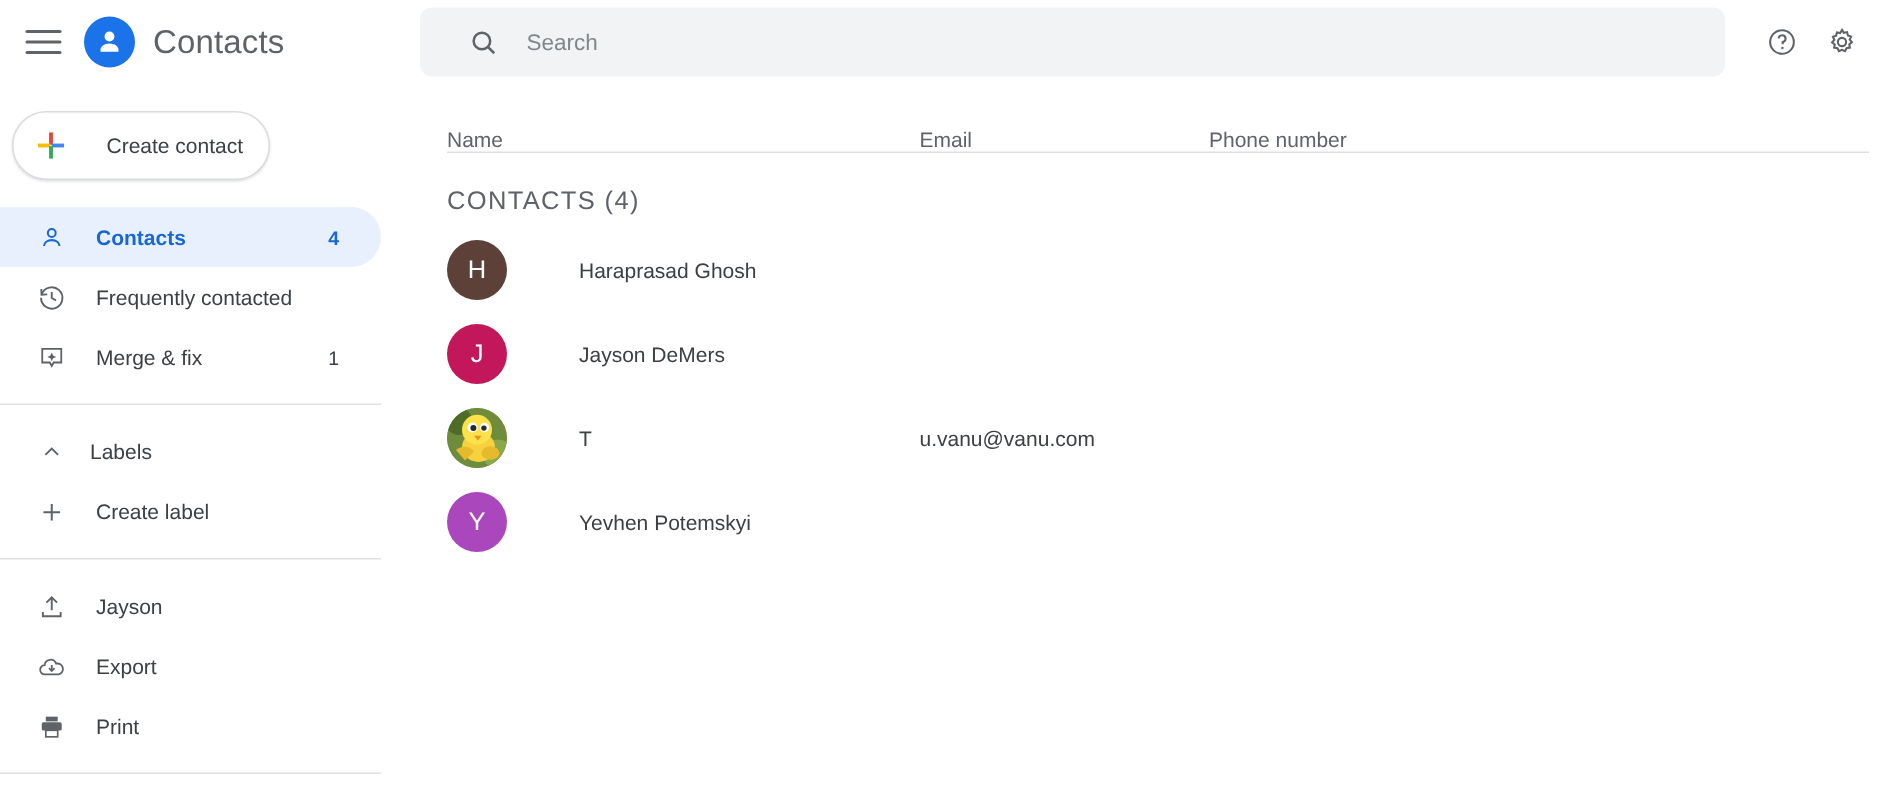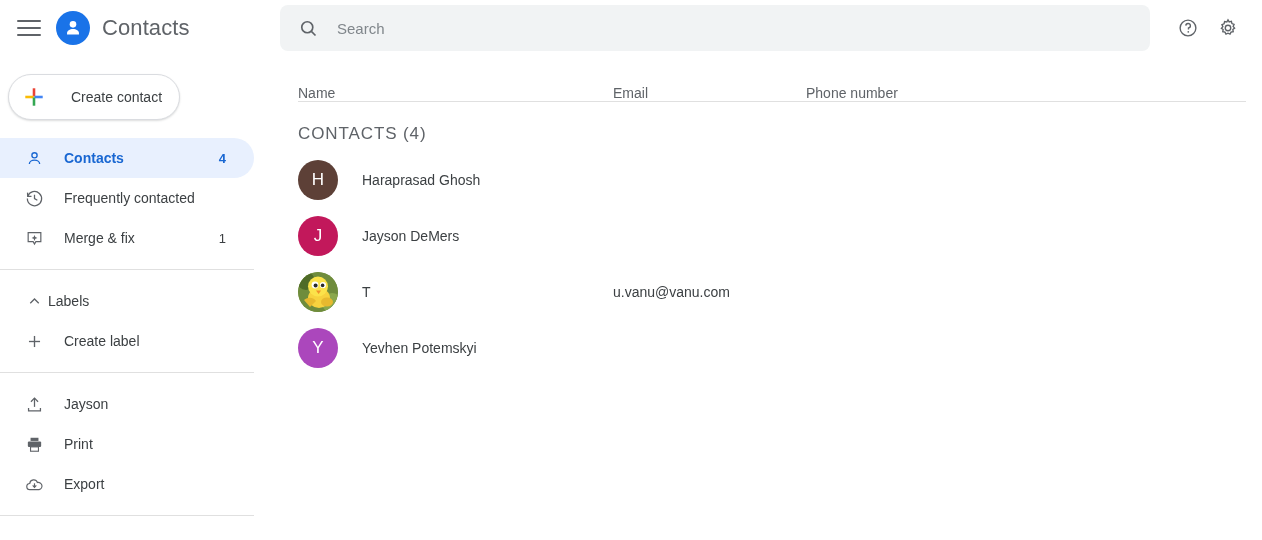--- a/index.html
+++ b/index.html
@@ -53,29 +53,29 @@
   .nav-item.selected .nav-icon svg { stroke: #1967d2; fill: none; }
   .nav-icon { width: 20px; height: 20px; flex: 0 0 20px; display: flex; align-items: center; justify-content: center; }
   .nav-label { flex: 1; }
   .nav-count { margin-right: 28px; font-size: 13px; }
   .nav-item.selected .nav-count { color: #1967d2; }
 
   .divider { height: 1px; background: #e0e0e0; margin: 11px 0 11px 0; width: 254px; }
 
   .section-head {
     height: 40px; display: flex; align-items: center;
-    padding-left: 24px; gap: 4px; font-size: 14px; color: #3c4043; cursor: pointer;
+    padding-left: 24px; gap: 16px; font-size: 14px; color: #3c4043; cursor: pointer;
   }
 
   
   .main { flex: 1; position: relative; }
   .topbar { height: 56px; display: flex; align-items: center; padding-right: 14px; }
   .search {
     flex: 1; height: 46px; background: #f1f3f4; border-radius: 8px;
-    display: flex; align-items: center; gap: 18px; padding-left: 18px;
+    display: flex; align-items: center; gap: 18px; padding-left: 32px;
     margin-right: 18px;
   }
   .search input {
     border: 0; outline: 0; background: transparent; font-size: 15px;
     color: #3c4043; width: 100%; font-family: "Liberation Sans", sans-serif;
   }
   .search input::placeholder { color: #80868b; }
   .icon-btn {
     width: 40px; height: 40px; border-radius: 50%;
     display: flex; align-items: center; justify-content: center; cursor: pointer;
@@ -101,21 +101,21 @@
   .row {
     display: flex; align-items: center; height: 56px; cursor: pointer;
   }
   .row-name { width: 315px; display: flex; align-items: center; gap: 24px; }
   .avatar {
     width: 40px; height: 40px; border-radius: 50%;
     display: flex; align-items: center; justify-content: center;
     color: #fff; font-size: 17px; overflow: hidden; flex: 0 0 40px;
   }
   .avatar.photo { position: relative; background: #6d8a3a; }
-  .row-name-text { font-size: 14px; color: #3c4043; }
+  .row-name-text { font-size: 14px; color: #3c4043; margin-left: 24px; }
   .row-email { width: 193px; font-size: 14px; color: #3c4043; }
   .row-phone { width: 210px; font-size: 14px; color: #3c4043; }
   .row-job { flex: 1; font-size: 14px; color: #3c4043; }
 
   svg { display: block; }
 </style>
 </head>
 <body>
 
 <div class="app">
@@ -216,38 +216,38 @@
             <polyline points="7.5,8.5 12,4 16.5,8.5"></polyline>
             <line x1="12" y1="4" x2="12" y2="15"></line>
             <polyline points="4.5,16.5 4.5,20 19.5,20 19.5,16.5"></polyline>
           </svg>
         </span>
         <span class="nav-label">Jayson</span>
       </div>
 
       <div class="nav-item">
         <span class="nav-icon">
+          <svg width="19" height="19" viewBox="0 0 24 24" fill="none" stroke="#5f6368" stroke-width="1.5">
+            <path d="M6.3 18.5a3.9 3.9 0 0 1-.3-7.8 5 5 0 0 1 9.7-1.3 3.6 3.6 0 0 1 2.1 9.1z"></path>
+            <line x1="12" y1="10.5" x2="12" y2="15.4"></line>
+            <polyline points="9.7,13.2 12,15.6 14.3,13.2"></polyline>
+          </svg>
+        </span>
+        <span class="nav-label">Export</span>
+      </div>
+
+      <div class="nav-item">
+        <span class="nav-icon">
           <svg width="19" height="19" viewBox="0 0 24 24" fill="#5f6368">
             <rect x="7" y="3.5" width="10" height="4"></rect>
             <rect x="3.6" y="8.2" width="16.8" height="7" rx="1.4"></rect>
             <rect x="7" y="15" width="10" height="5.5" fill="#ffffff" stroke="#5f6368" stroke-width="1.4"></rect>
           </svg>
         </span>
         <span class="nav-label">Print</span>
-      </div>
-
-      <div class="nav-item">
-        <span class="nav-icon">
-          <svg width="19" height="19" viewBox="0 0 24 24" fill="none" stroke="#5f6368" stroke-width="1.5">
-            <path d="M6.3 18.5a3.9 3.9 0 0 1-.3-7.8 5 5 0 0 1 9.7-1.3 3.6 3.6 0 0 1 2.1 9.1z"></path>
-            <line x1="12" y1="10.5" x2="12" y2="15.4"></line>
-            <polyline points="9.7,13.2 12,15.6 14.3,13.2"></polyline>
-          </svg>
-        </span>
-        <span class="nav-label">Export</span>
       </div>
 
       <div class="divider"></div>
 
       <div class="nav-item">
         <span class="nav-icon">
           <svg width="19" height="19" viewBox="0 0 24 24" fill="none" stroke="#5f6368" stroke-width="1.5">
             <rect x="4" y="4.5" width="16" height="15" rx="1.3"></rect>
             <line x1="4" y1="8.4" x2="20" y2="8.4"></line>
             <polyline points="9.8,12 12,14.4 14.2,12"></polyline>

